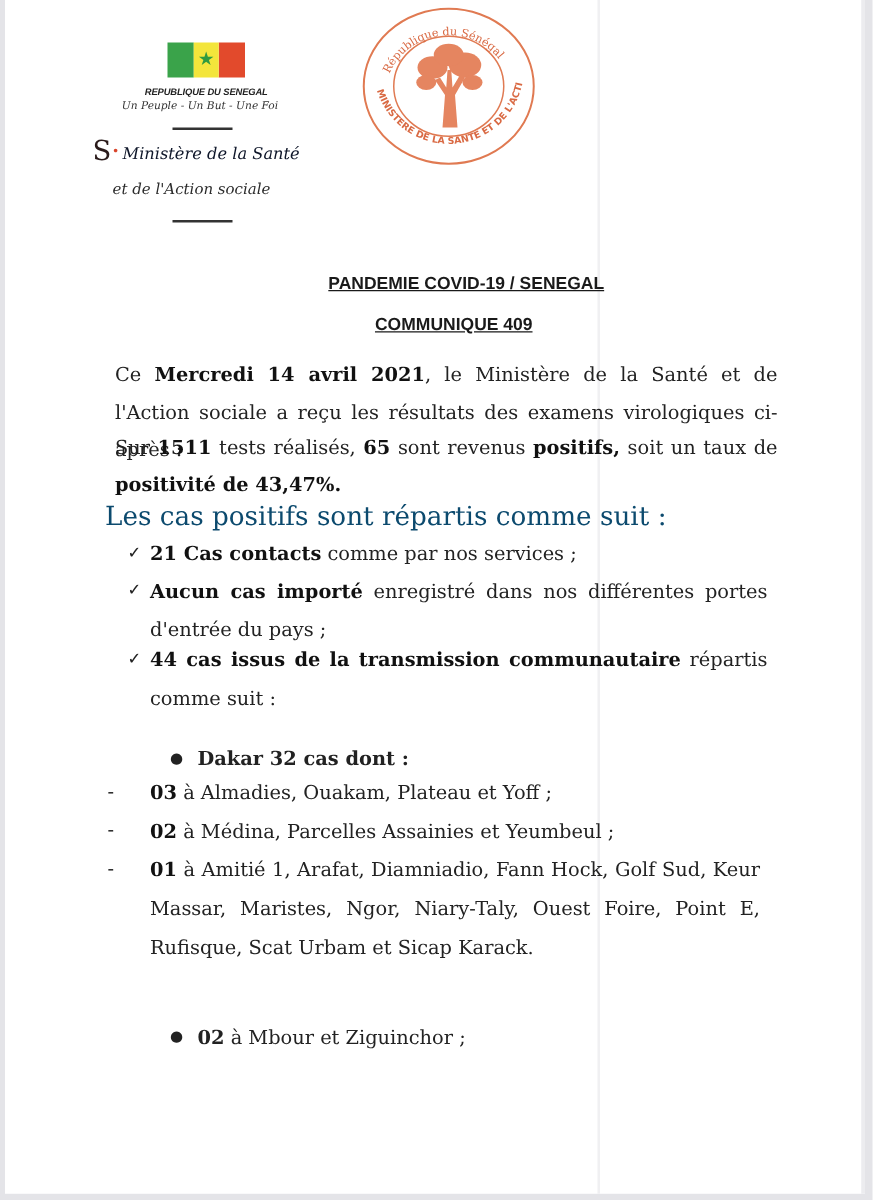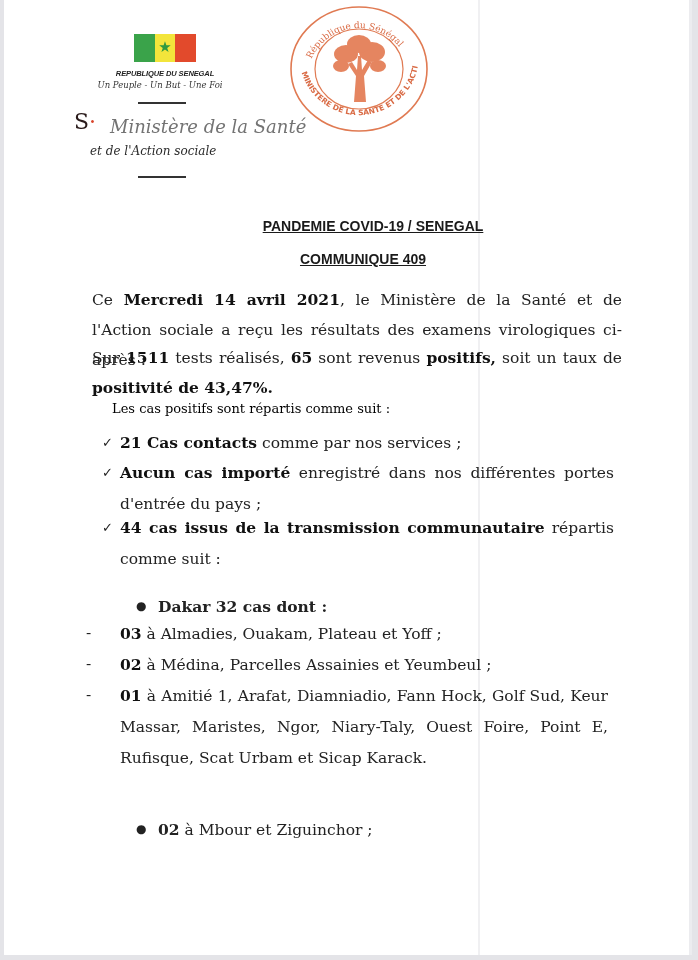--- a/index.html
+++ b/index.html
@@ -47,22 +47,22 @@
     }
     .ministry {
       position: absolute; left: 70px; top: 112px; width: 200px;
     }
     .ministry-logo {
       position: absolute; left: 0; top: 0;
       font-family: "DejaVu Serif", serif; font-size: 22px; line-height: 20px; color: #2a1b1b;
     }
     .ministry-logo .dot { color: #d9442a; }
     .ministry-line1 {
-      position: absolute; left: 36px; top: 4px; white-space: nowrap;
-      font-style: italic; font-size: 18px; color: #737373;
+      position: absolute; left: 24px; top: 4px; white-space: nowrap;
+      font-style: italic; font-size: 13px; color: #0f172a;
     }
     .ministry-line2 {
       position: absolute; left: 16px; top: 32px; white-space: nowrap;
       font-style: italic; font-size: 12px; color: #2a2a2a;
     }
     
     .seal {
       position: absolute; left: 282px; top: 4px; width: 146px; height: 130px;
     }
     
@@ -78,21 +78,21 @@
       font-size: 14px; text-decoration: underline; color: #1a1a1a;
     }
     .t1 { top: 218px; left: 0; padding-left: 40px; box-sizing: border-box; }
     .t2 { top: 251px; padding-left: 20px; box-sizing: border-box; }
     
     .para {
       position: absolute; left: 88px; width: 530px; font-size: 15.5px; line-height: 30px;
       text-align: justify; color: #222;
     }
     .para b { font-weight: bold; color: #111; }
-    .line { position: absolute; white-space: nowrap; font-size: 13px; color: #000000; margin-left: 28px; }
+    .line { position: absolute; white-space: nowrap; font-size: 21px; color: #0c4a6e; }
     .check-item { position: absolute; left: 98px; width: 512px; font-size: 15.5px; line-height: 31px; color: #222; }
     .check-item .mark { position: absolute; left: 0; top: 0; font-size: 13px; }
     .check-item .txt { display: block; padding-left: 18px; text-align: justify; }
     .check-item b { color: #111; }
     .bullet { position: absolute; left: 132px; white-space: nowrap; font-size: 15.5px; color: #222; }
     .bullet .dot { display: inline-block; width: 22px; font-family: "DejaVu Sans", sans-serif; font-size: 12px; vertical-align: 2px; }
     .dash-item { position: absolute; left: 82px; width: 522px; font-size: 15.5px; line-height: 31px; color: #222; }
     .dash-item .dash { position: absolute; left: 0; top: 0; }
     .dash-item .txt { display: block; padding-left: 34px; text-align: justify; }
     .dash-item b { color: #111; }

